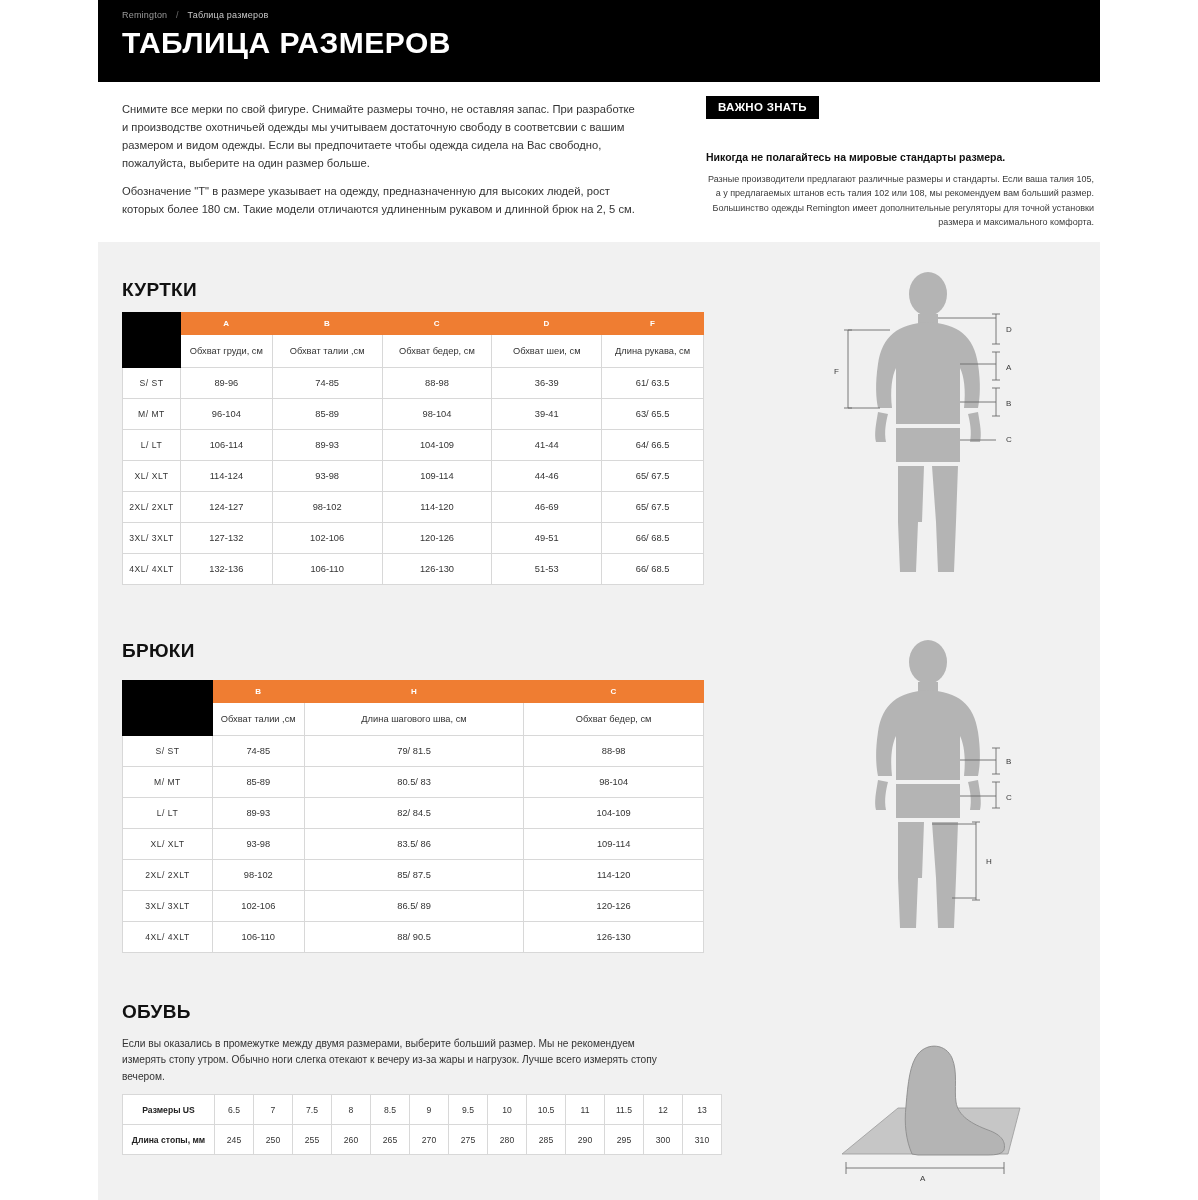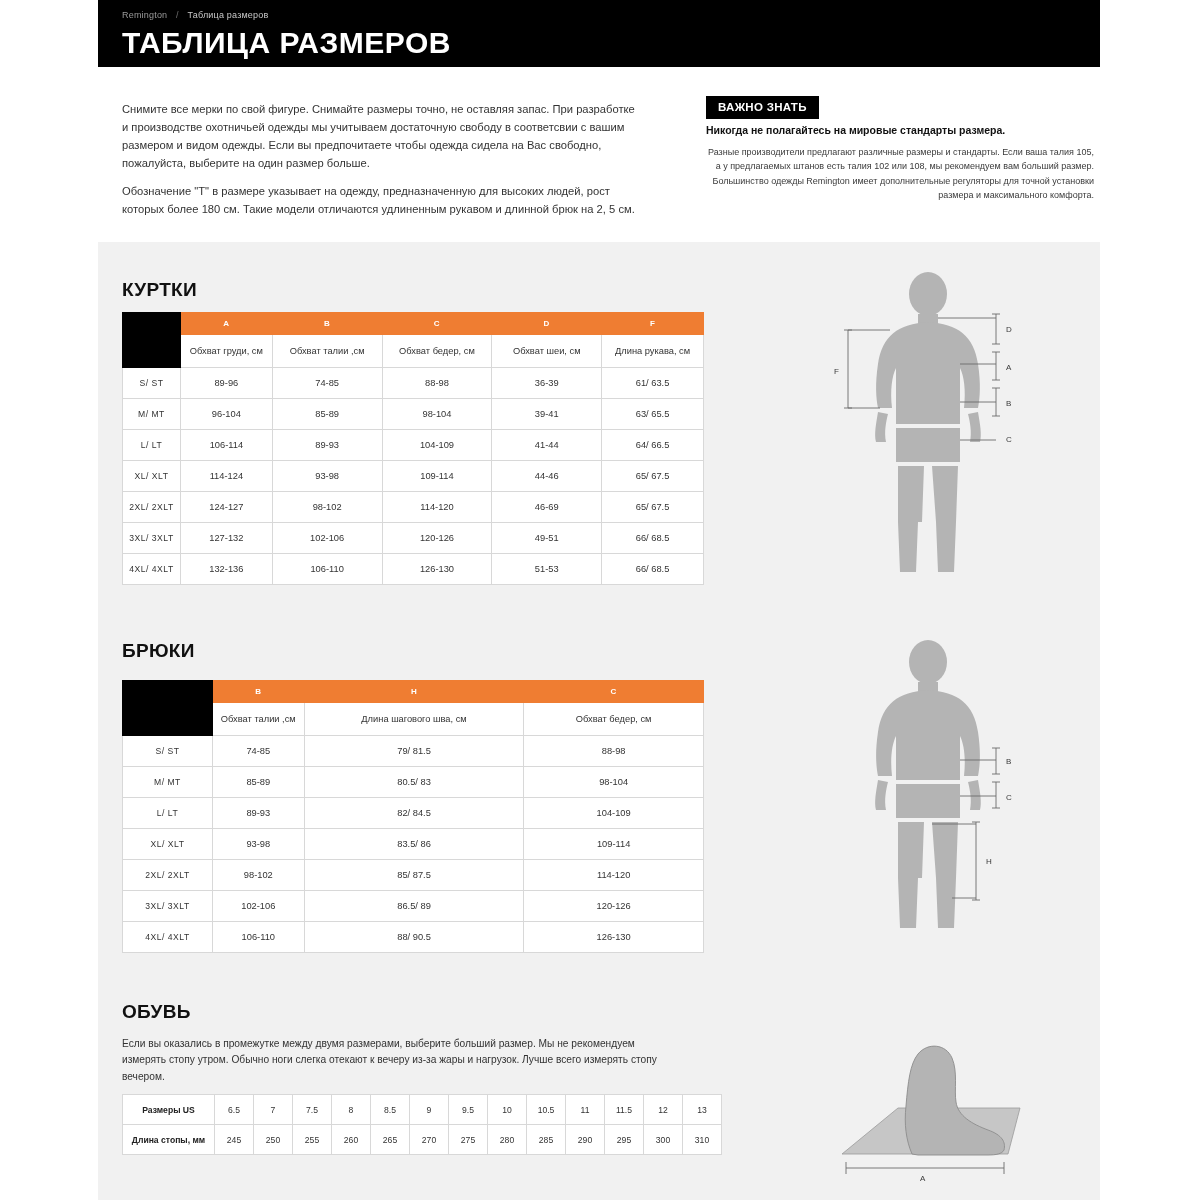--- a/index.html
+++ b/index.html
@@ -8,21 +8,21 @@
     width: 1198px; height: 1200px;
     background: #ffffff;
     font-family: "Liberation Sans", sans-serif;
     color: #2b2b2b;
     overflow: hidden;
   }
   .page { position: relative; width: 1198px; height: 1200px; background: #fff; }
 
   
   .header {
-    position: absolute; left: 98px; top: 0; width: 1002px; height: 67px;
+    position: absolute; left: 98px; top: 0; width: 1002px; height: 82px;
     background: #000000;
   }
   .breadcrumb {
     position: absolute; left: 24px; top: 10px;
     font-size: 9px; color: #9a9a9a; letter-spacing: .2px;
   }
   .breadcrumb span { color: #9a9a9a; }
   .breadcrumb .sep { margin: 0 6px; color: #6f6f6f; }
   .breadcrumb .cur { color: #c9c9c9; }
   .header h1 {
@@ -35,21 +35,21 @@
     position: absolute; left: 122px; top: 100px; width: 520px;
     font-size: 11.2px; line-height: 1.62; color: #333; text-align: left;
   }
   .intro p { margin: 0 0 9px 0; }
 
   .note { position: absolute; left: 706px; top: 96px; width: 388px; }
   .note-badge {
     display: inline-block; background: #000; color: #fff;
     font-size: 11.5px; font-weight: bold; padding: 5px 12px 6px 12px; letter-spacing: .3px;
   }
-  .note-title { margin-top: 5px; font-size: 10.5px; font-weight: bold; color: #111; }
+  .note-title { margin-top: 32px; font-size: 10.5px; font-weight: bold; color: #111; }
   .note-body { margin-top: 9px; font-size: 9px; line-height: 1.6; color: #3b3b3b; text-align: right; }
 
   
   .section-grey {
     position: absolute; left: 98px; width: 1002px; background: #f1f1f1;
   }
   #sec-jackets { top: 242px; height: 372px; }
   #sec-pants   { top: 614px; height: 350px; }
   #sec-boots   { top: 964px; height: 236px; }
 

